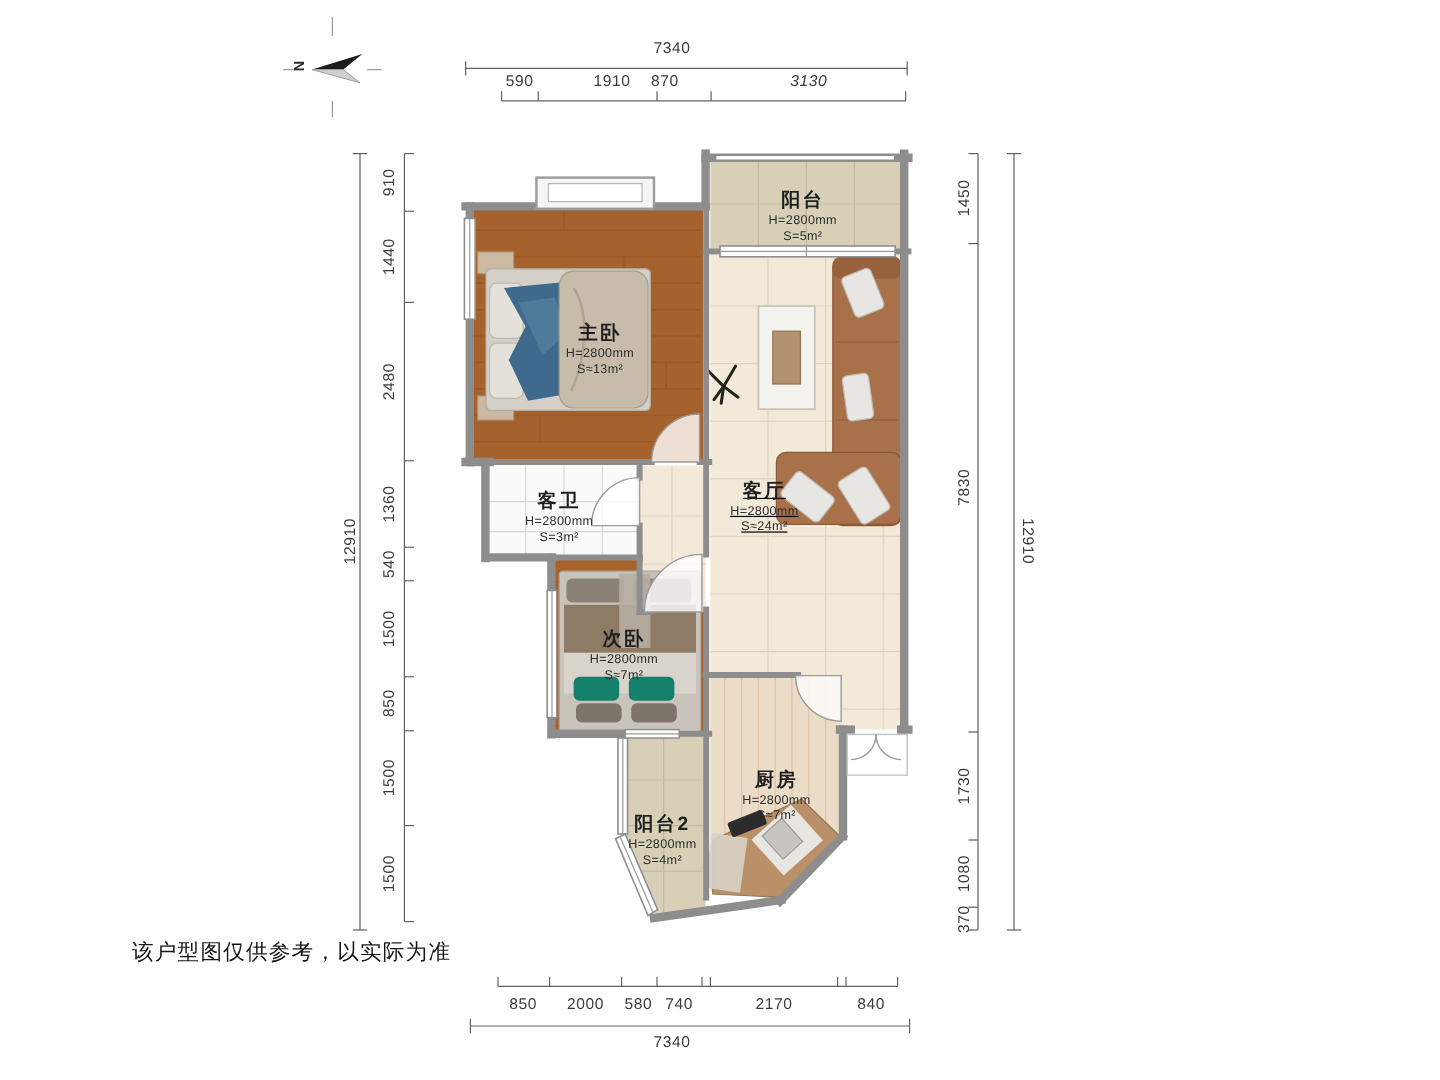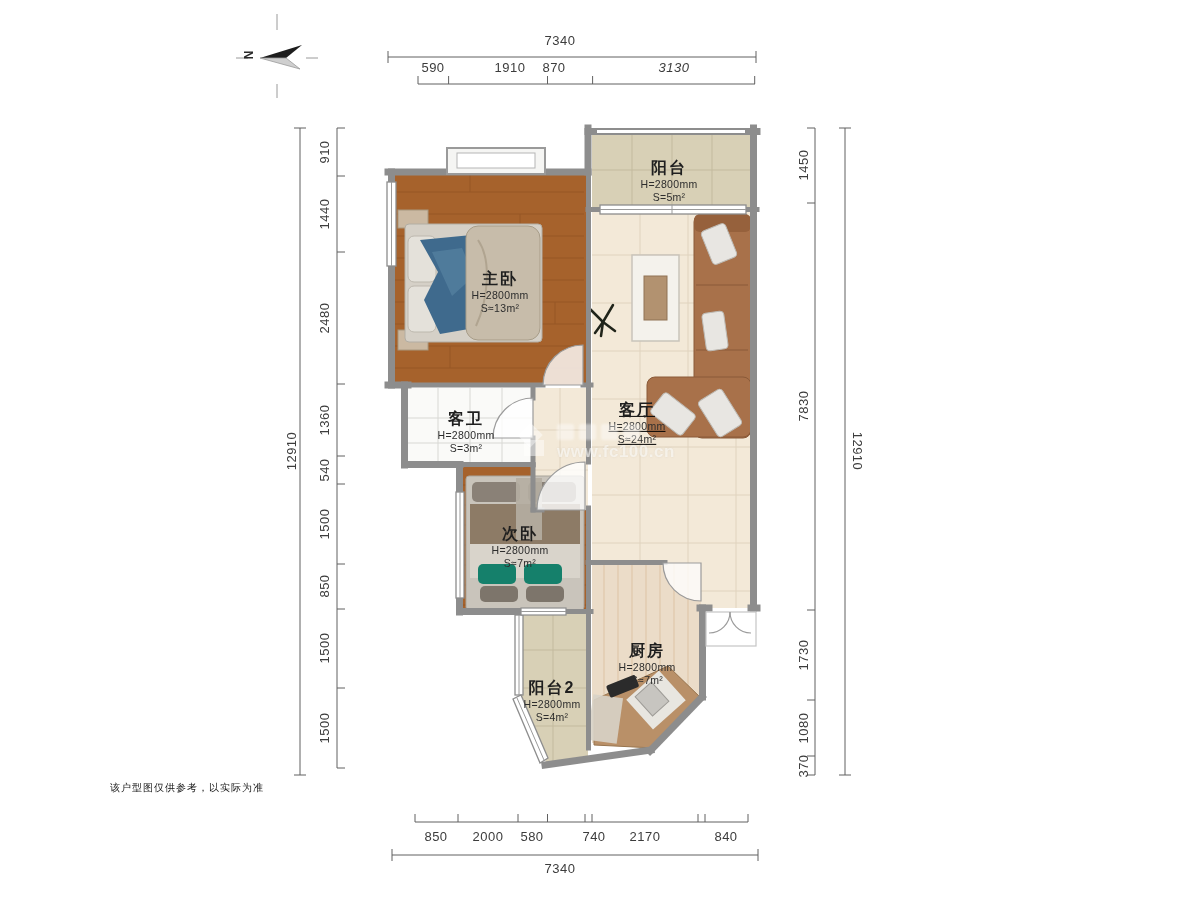--- a/index.html
+++ b/index.html
@@ -8,21 +8,21 @@
   svg{position:absolute;left:0;top:0;}
   .dim{position:absolute;color:#3c3c3c;font-size:13px;white-space:nowrap;
        transform:translate(-50%,-50%);letter-spacing:.5px;}
   .dim.vert{transform:translate(-50%,-50%) rotate(-90deg);}
   .dim.vert-r{transform:translate(-50%,-50%) rotate(90deg);}
   .rl{position:absolute;transform:translate(-50%,-50%);text-align:center;line-height:1.25;}
   .rl .nm{display:block;font-size:16px;font-weight:bold;color:#1f1f1f;letter-spacing:2px;}
   .rl .sub{display:block;font-size:10.5px;color:#2d2d2d;letter-spacing:.3px;}
   .north-n{position:absolute;left:249px;top:55px;transform:translate(-50%,-50%) rotate(-90deg);
            font-size:12px;font-weight:bold;color:#2a2a2a;}
-  .disclaimer{position:absolute;left:110px;top:781px;font-size:10px;color:#161616;letter-spacing:1px;}
+  .disclaimer{position:absolute;left:110px;top:781px;font-size:18px;color:#161616;letter-spacing:1px;}
   .watermark{position:absolute;left:517px;top:424px;width:200px;display:flex;align-items:center;
              opacity:.85;pointer-events:none;}
   .wm-logo{width:34px;height:38px;position:relative;flex:0 0 auto;filter:blur(.4px);}
   .wm-roof{position:absolute;left:4px;top:2px;width:18px;height:18px;background:rgba(255,255,255,.55);
            transform:rotate(45deg);}
   .wm-base{position:absolute;left:7px;top:16px;width:20px;height:16px;background:rgba(255,255,255,.55);}
   .wm-col{margin-left:6px;}
   .wm-glyphs{display:flex;gap:5px;margin-bottom:2px;filter:blur(1px);}
   .wm-glyphs span{width:17px;height:16px;background:rgba(255,255,255,.5);display:block;border-radius:2px;}
   .wm-site{font-size:17px;font-weight:bold;color:rgba(255,255,255,.68);
@@ -383,21 +383,21 @@
 
   <span class="dim" style="left:560px;top:40px;">7340</span>
   <span class="dim" style="left:433px;top:67px;">590</span>
   <span class="dim" style="left:510px;top:67px;">1910</span>
   <span class="dim" style="left:554px;top:67px;">870</span>
   <span class="dim" style="left:674px;top:67px;font-style:italic;">3130</span>
 
   <span class="dim" style="left:436px;top:836px;">850</span>
   <span class="dim" style="left:488px;top:836px;">2000</span>
   <span class="dim" style="left:532px;top:836px;">580</span>
-  <span class="dim" style="left:566px;top:836px;margin-left:28px;">740</span>
+  <span class="dim" style="left:566px;top:836px;">740</span>
   <span class="dim" style="left:645px;top:836px;">2170</span>
   <span class="dim" style="left:726px;top:836px;">840</span>
   <span class="dim" style="left:560px;top:868px;">7340</span>
 
   <span class="dim vert" style="left:291px;top:451px;">12910</span>
   <span class="dim vert" style="left:324px;top:152px;">910</span>
   <span class="dim vert" style="left:324px;top:214px;">1440</span>
   <span class="dim vert" style="left:324px;top:318px;">2480</span>
   <span class="dim vert" style="left:324px;top:420px;">1360</span>
   <span class="dim vert" style="left:324px;top:470px;">540</span>
@@ -408,31 +408,16 @@
 
   <span class="dim vert" style="left:803px;top:165px;">1450</span>
   <span class="dim vert" style="left:803px;top:406px;">7830</span>
   <span class="dim vert" style="left:803px;top:655px;">1730</span>
   <span class="dim vert" style="left:803px;top:728px;">1080</span>
   <span class="dim vert" style="left:803px;top:766px;">370</span>
   <span class="dim vert-r" style="left:857px;top:451px;">12910</span>
 
   <span class="north-n">N</span>
 
-  <div class="watermark">
-    <div class="wm-logo">
-      <div class="wm-roof"></div>
-        <div class="wm-base"></div>
-    </div>
-    <div class="wm-col">
-      <div class="wm-glyphs">
-        <span></span>
-          <span></span>
-          <span></span>
-          <span></span>
-      </div>
-      <div class="wm-site">www.fc100.cn</div>
-    </div>
-  </div>
 
   <div class="disclaimer">该户型图仅供参考，以实际为准</div>
 
 </div>
 
 </body></html>

